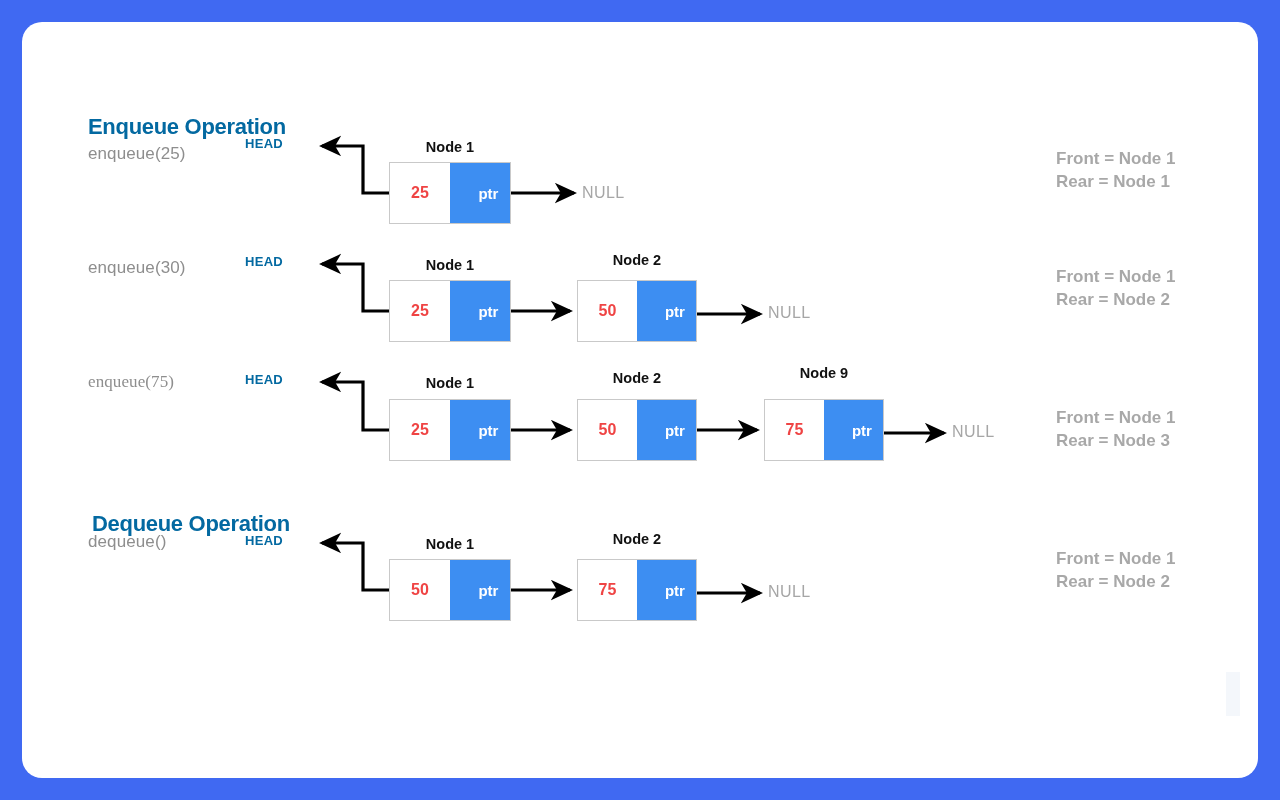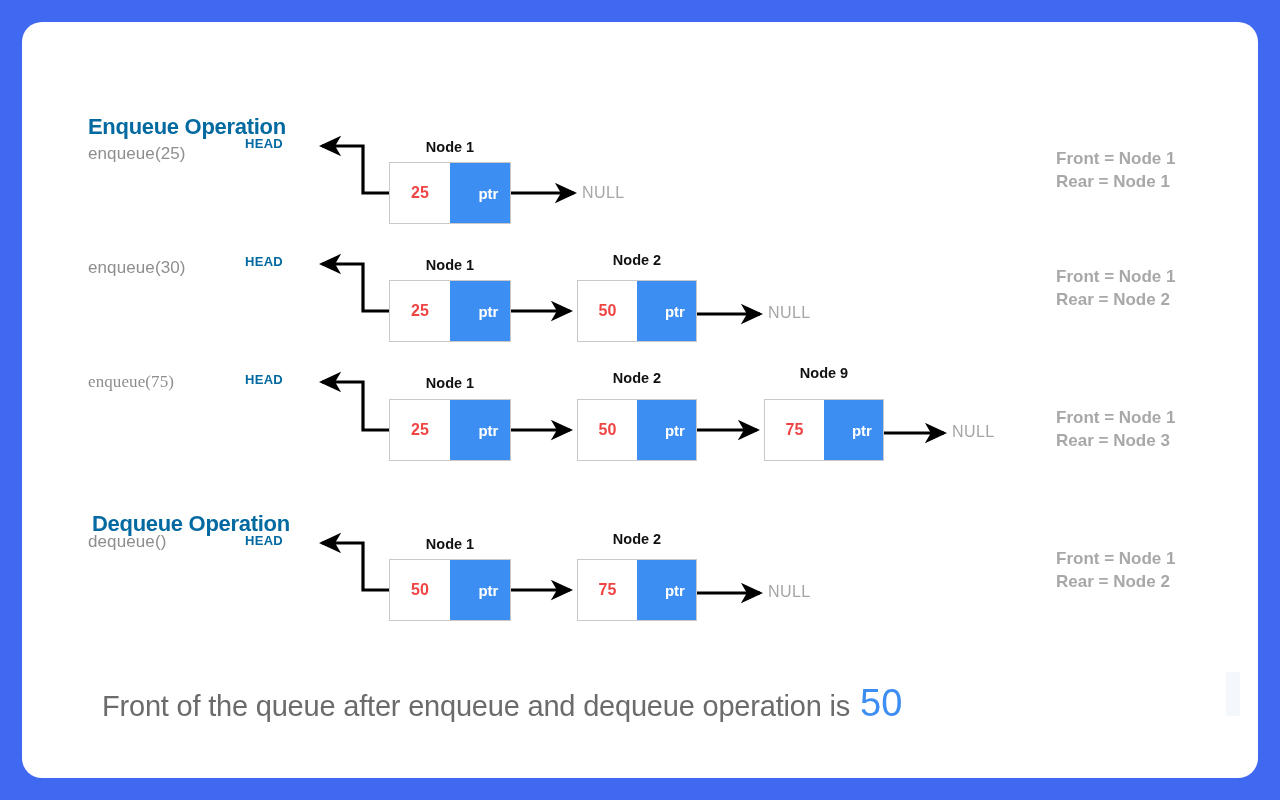--- a/index.html
+++ b/index.html
@@ -227,18 +227,15 @@
       <path d="M675,408 L735,408" stroke="#000000" stroke-width="3.2" fill="none" marker-end="url(#arrowhead)"></path>
       <path d="M862,411 L922,411" stroke="#000000" stroke-width="3.2" fill="none" marker-end="url(#arrowhead)"></path>
 
       <path d="M367,568 L341,568 L341,521 L300,521" stroke="#000000" stroke-width="3.2" fill="none" marker-end="url(#arrowhead)"></path>
       <path d="M489,568 L548,568" stroke="#000000" stroke-width="3.2" fill="none" marker-end="url(#arrowhead)"></path>
       <path d="M675,571 L738,571" stroke="#000000" stroke-width="3.2" fill="none" marker-end="url(#arrowhead)"></path>
     </svg>
 
     <div class="ghost-bar" style="left:1204px; top:650px; width:14px; height:44px;"></div>
 
-    <div class="caption" style="left:80px; top:660px;">
-      <span>Front of the queue after enqueue and dequeue operation is</span><span class="answer" style="margin-left: 10px;">50</span>
-    </div>
 
   </div>
 </div>
 
 </body></html>

